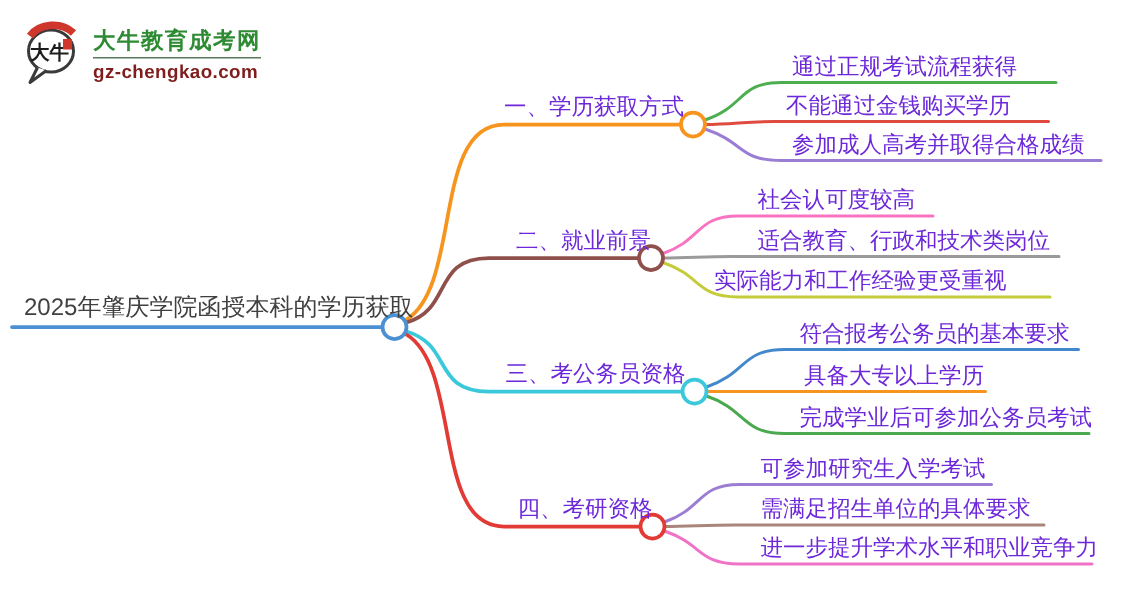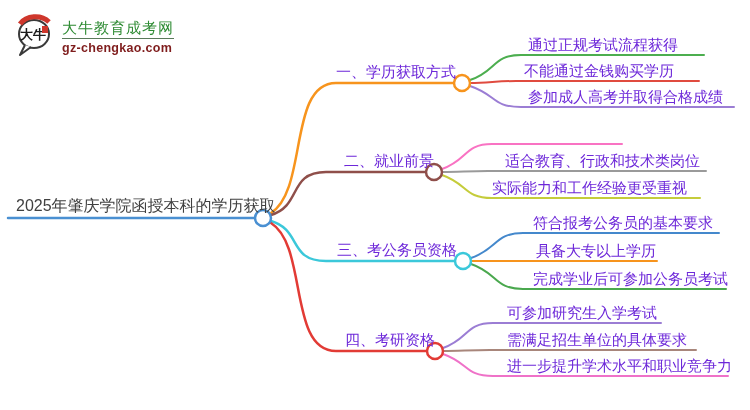--- a/index.html
+++ b/index.html
@@ -11,21 +11,21 @@
     position: relative;
   }
   .stage { position: absolute; inset: 0; width: 750px; height: 410px; }
   svg.lines { position: absolute; left: 0; top: 0; }
 
   
   .logo { position: absolute; left: 12px; top: 10px; display: flex; align-items: center; }
   .logo-icon { width: 46px; height: 50px; }
   .logo-text { margin-left: 4px; padding-top: 5px; }
   .logo-title {
-    color: #2e8b33; font-weight: normal; font-size: 15px;
+    color: #2e8b33; font-weight: bold; font-size: 15px;
     letter-spacing: 1px; line-height: 15px;
   }
   .logo-divider { height: 1px; background: #5a7a5a; margin: 3px 0 2px 0; width: 100%; }
   .logo-url { color: #7f1d1d; font-weight: bold; font-size: 12.5px; letter-spacing: 0.3px; }
 
   
   .node-label {
     position: absolute; white-space: nowrap;
     color: #6d28d9; font-size: 15px; line-height: 19px;
   }
@@ -96,22 +96,23 @@
 
   <div class="node-label branch-label" style="left:336px; top:62px;">一、学历获取方式</div>
   <div class="node-label branch-label" style="left:344px; top:151px;">二、就业前景</div>
   <div class="node-label branch-label" style="left:337px; top:240px;">三、考公务员资格</div>
   <div class="node-label branch-label" style="left:345px; top:330px;">四、考研资格</div>
 
   <div class="node-label leaf-label" style="left:528px; top:35px;">通过正规考试流程获得</div>
   <div class="node-label leaf-label" style="left:524px; top:61px;">不能通过金钱购买学历</div>
   <div class="node-label leaf-label" style="left:528px; top:87px;">参加成人高考并取得合格成绩</div>
 
+  <div class="node-label leaf-label" style="left:505px; top:124px;">社会认可度较高</div>
   <div class="node-label leaf-label" style="left:505px; top:151px;">适合教育、行政和技术类岗位</div>
-  <div class="node-label leaf-label" style="left:492px; top:178px;">实际能力和工作经验更受重视</div>
+  <div class="node-label leaf-label" style="left:476px; top:178px;">实际能力和工作经验更受重视</div>
 
   <div class="node-label leaf-label" style="left:536px; top:241px;">具备大专以上学历</div>
   <div class="node-label leaf-label" style="left:533px; top:213px;">符合报考公务员的基本要求</div>
   <div class="node-label leaf-label" style="left:533px; top:269px;">完成学业后可参加公务员考试</div>
 
   <div class="node-label leaf-label" style="left:507px; top:303px;">可参加研究生入学考试</div>
   <div class="node-label leaf-label" style="left:507px; top:330px;">需满足招生单位的具体要求</div>
   <div class="node-label leaf-label" style="left:507px; top:356px;">进一步提升学术水平和职业竞争力</div>
 
 </div>

